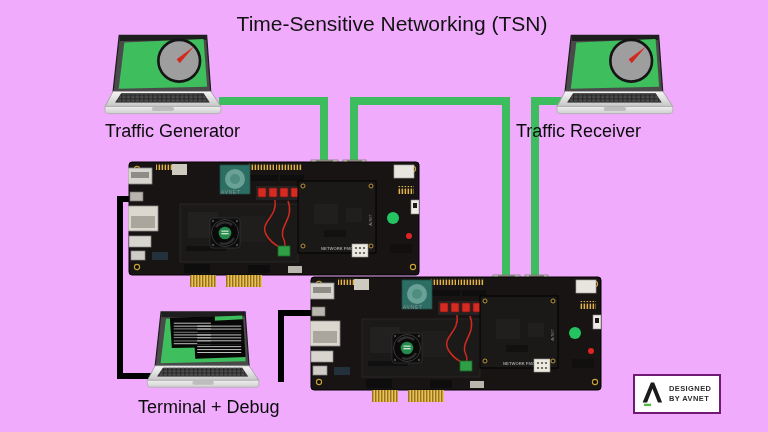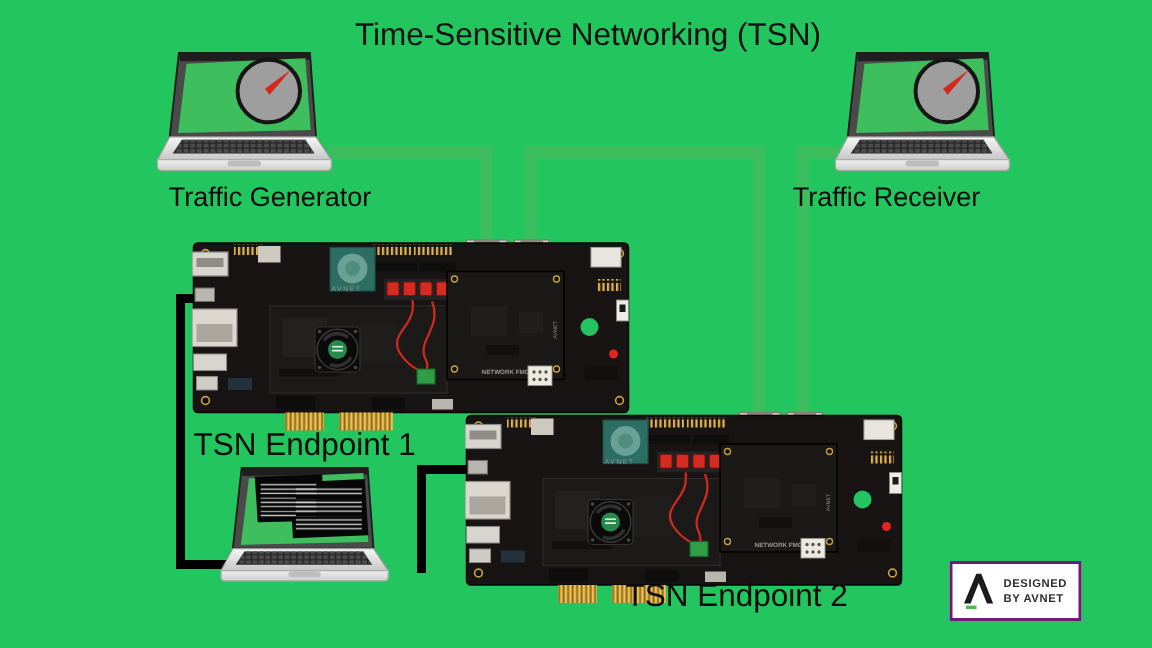--- a/index.html
+++ b/index.html
@@ -1,28 +1,28 @@
 <!DOCTYPE html>
 <html><head>
 <meta charset="utf-8">
 <style>
   html,body{margin:0;padding:0;background:#ffffff;}
   .stage{
-    position:relative;width:768px;height:432px;overflow:hidden;background:#22c55e;
+    position:relative;width:768px;height:432px;overflow:hidden;background:#f0abfc;
     font-family:"Liberation Sans",sans-serif;color:#111;
   }
   #cable-layer{position:absolute;left:0;top:0;width:768px;height:432px;z-index:1;}
   .board-svg{position:absolute;z-index:2;}
   .laptop-svg{position:absolute;z-index:3;}
   .label{position:absolute;z-index:5;color:#0b0b0b;white-space:nowrap;}
   .title{
     position:absolute;z-index:5;left:192px;top:11px;width:400px;
     text-align:center;font-size:21px;line-height:26px;color:#121212;
   }
-  .node-label{font-size:18px;text-align:center;}
+  .node-label{font-size:18px;}
   .ep-label{font-size:21px;}
   .badge{
     position:absolute;z-index:5;left:633px;top:374px;width:74px;height:30px;
     background:#fff;border:2px solid #701a75;display:flex;align-items:center;
     gap:6px;padding:3px 5px;
   }
   .badge-text{font-size:7.5px;font-weight:bold;letter-spacing:.4px;line-height:1.3;color:#2d2d2d;}
 </style>
 </head>
 <body>
@@ -245,22 +245,21 @@
   <svg class="laptop-svg" style="left:146px;top:310px" width="122" height="86">
       <use href="#laptop-term"></use>
     </svg>
 
   <div class="title">
     <div>Time-Sensitive Networking (TSN)</div>
   </div>
 
   <div class="label node-label" style="left:105px;top:121px;width:150px">Traffic Generator</div>
   <div class="label node-label" style="left:516px;top:121px;width:150px">Traffic Receiver</div>
-  <div class="label ep-label" style="left:129px;top:285px">TSN Endpoint 1</div>
-  <div class="label ep-label" style="left:417px;top:386px">TSN Endpoint 2</div>
+  <div class="label node-label" style="left:138px;top:397px;width:150px">Terminal + Debug</div>
 
   <div class="badge">
     <svg width="23" height="28" viewBox="0 0 26 31">
       <path d="M3,25 L12.3,2.5 H16 L25,25 H20.3 L14.1,9.5 L8,25 Z" fill="#1b1b1b"></path>
       <rect x="4.5" y="26.5" width="8" height="2.6" fill="#52B848"></rect>
     </svg>
     <div class="badge-text">
       <div>DESIGNED</div>
       <div>BY AVNET</div>
     </div>

